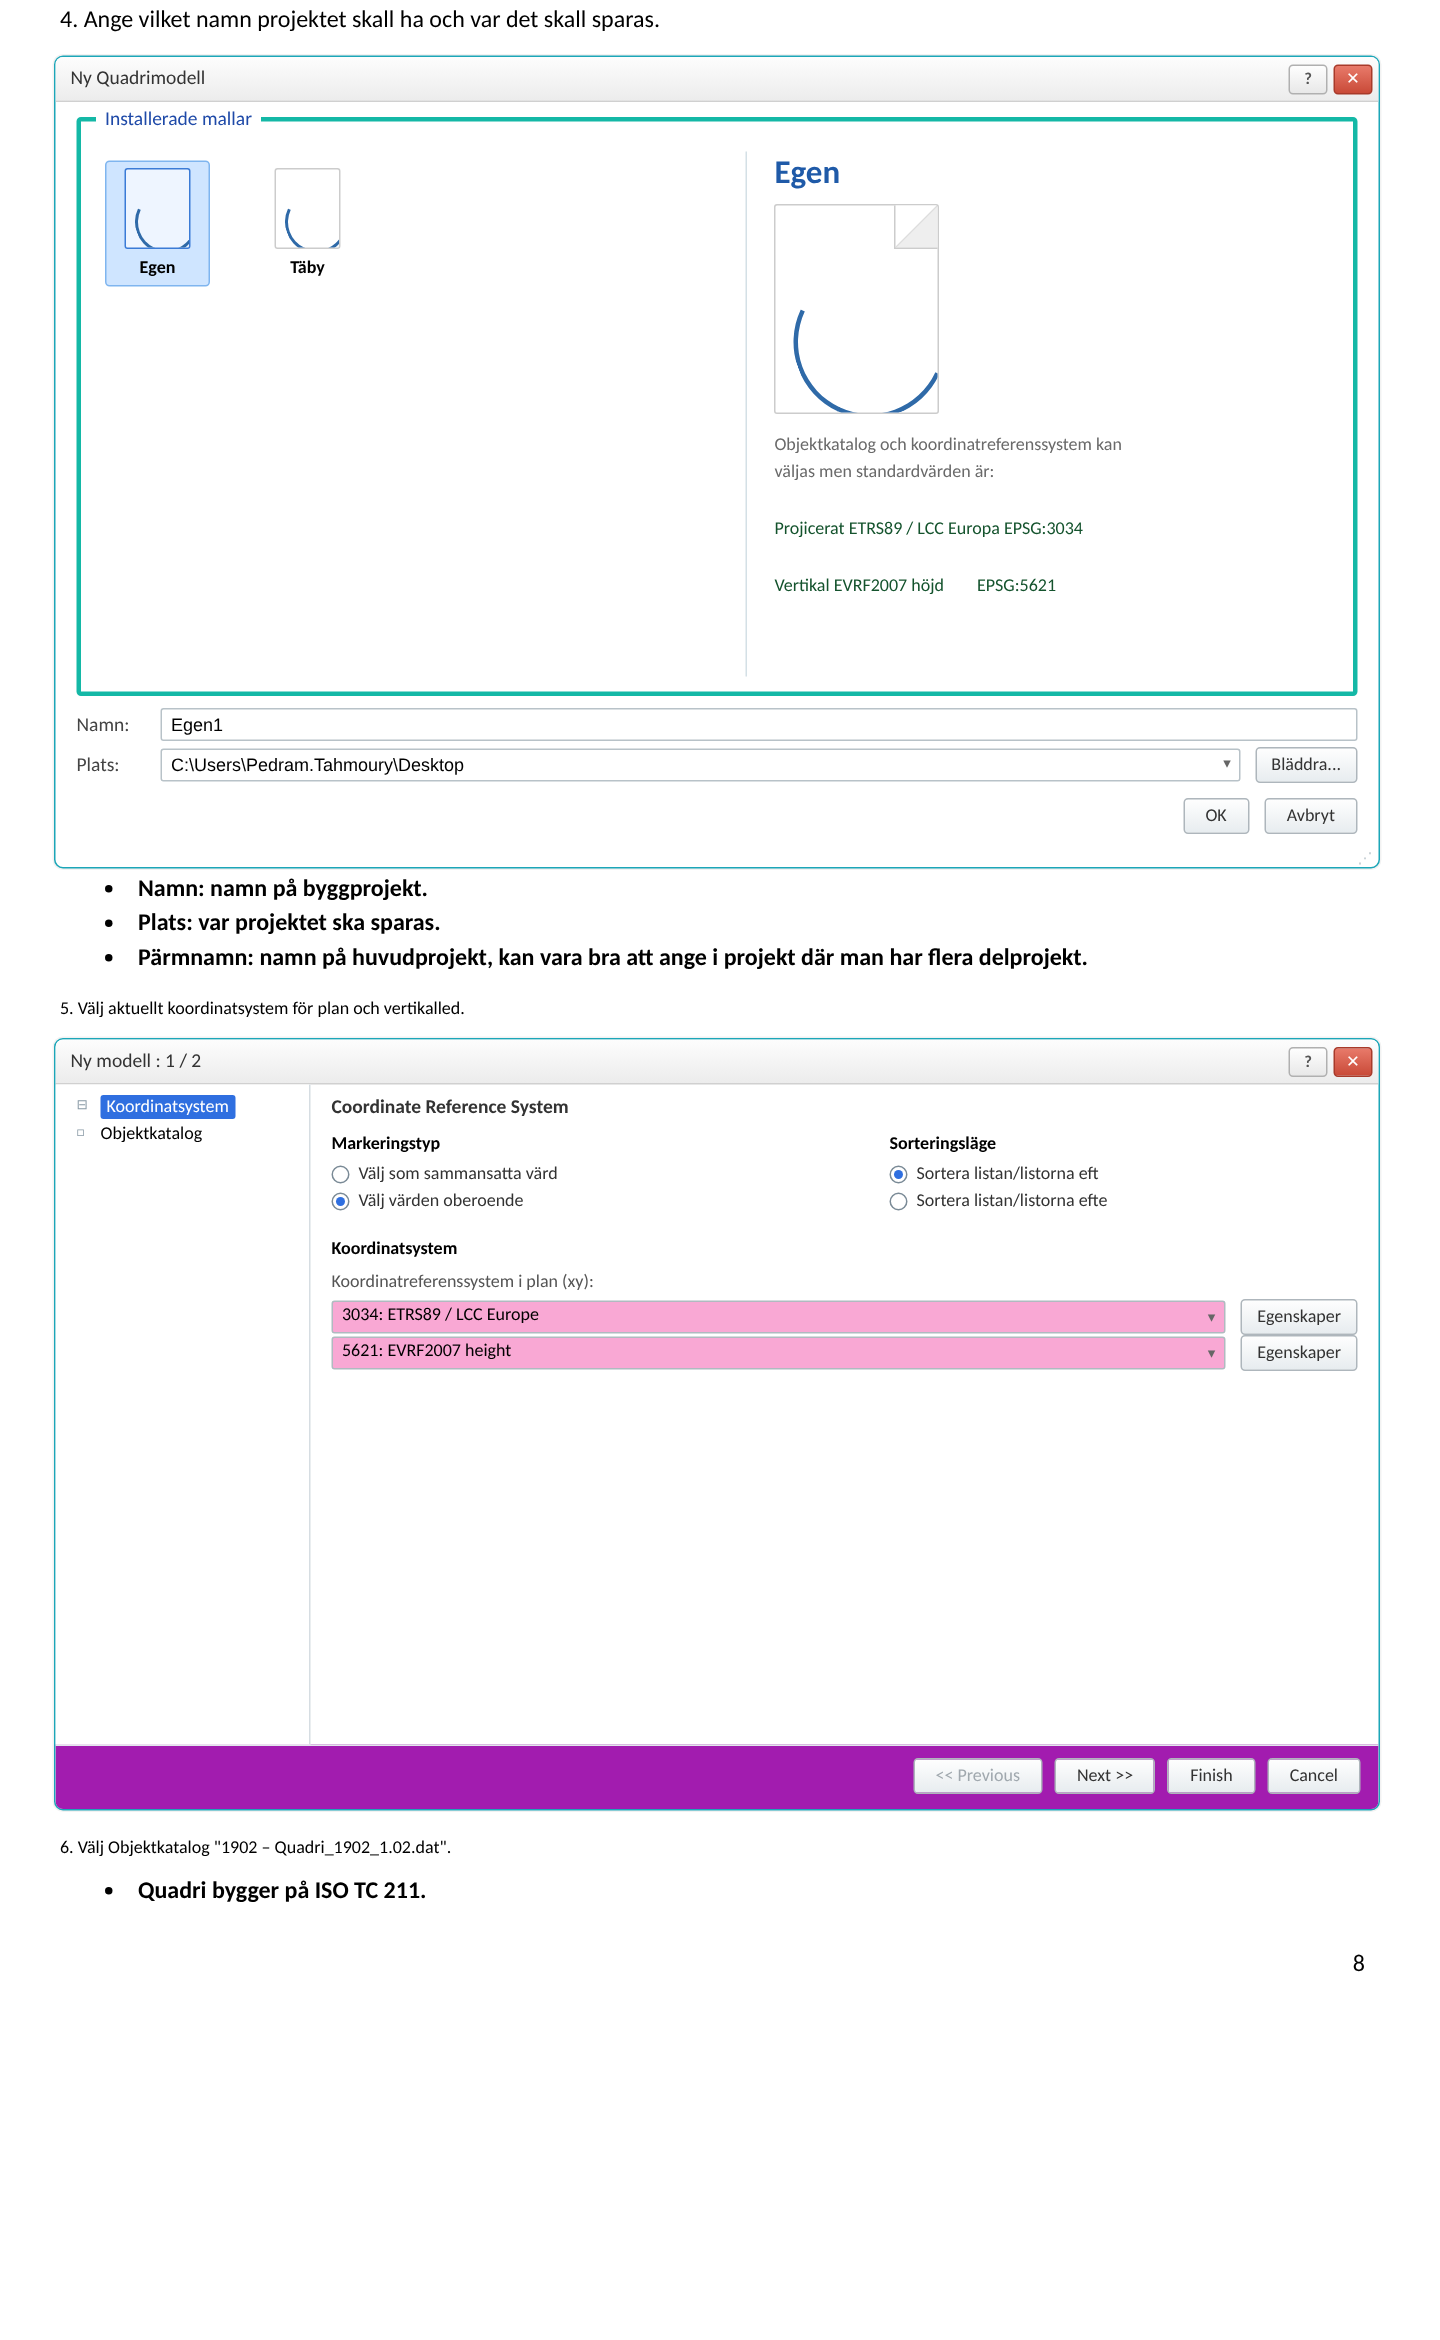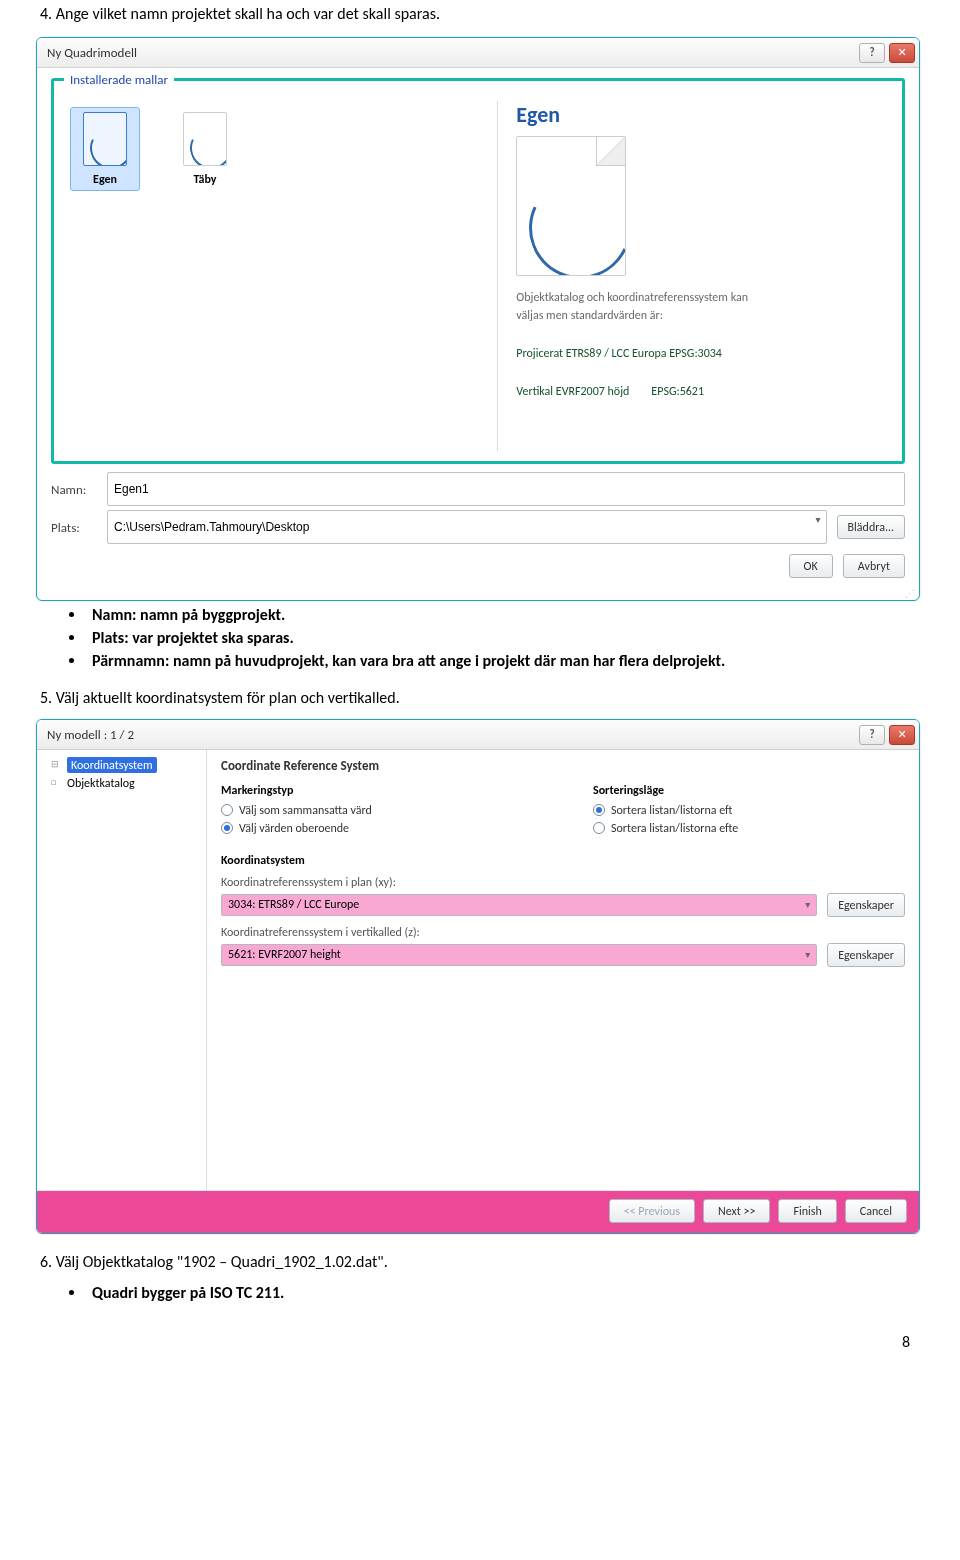--- a/index.html
+++ b/index.html
@@ -6,21 +6,21 @@
   body {
     font-family: "Segoe UI", Calibri, Arial, sans-serif;
     background: #fff;
     font-size: 14px;
     padding: 4px 40px 20px 60px;
     width: 960px;
   }
   .intro { margin: 0 0 14px -20px; font-size: 16px; }
   .bullets { margin-left: 26px; font-size: 16px; font-weight: bold; }
   .bullets li { margin: 4px 0; padding-left: 6px; }
-  .step { margin: 18px 0 12px -20px; font-size:16px; }
+  .step { margin: 18px 0 12px -20px; font-size:12px; }
   .footnote { text-align: right; margin-top: 30px; font-size: 16px; padding-right: 10px; }
 
   
   .dialog {
     border: 1px solid #1ca6b8;
     border-radius: 6px;
     background: #fff;
     box-shadow: 0 0 0 1px rgba(0,0,0,.05);
     overflow: hidden;
     margin-left: -24px;
@@ -88,21 +88,21 @@
     content:""; position:absolute; left:12px; top:40px; width:96px; height:96px;
     border:3px solid #2f6aa8; border-radius:50%; border-top-color:transparent; border-right-color:transparent;
     transform:rotate(-20deg);
   }
   .desc-line { font-size:12px; color:#6a6a6a; line-height:1.5; }
   .desc-line.k { color:#14532d; display:flex; gap: 22px; margin-top: 20px;}
 
   .field-row { display:flex; align-items:center; gap:10px; margin-top: 4px; justify-content: center; }
   .field-row label { width: 46px; font-size:13px; color:#444;}
   .field-row input[type=text]{
-    flex:1; height:34px; border:1px solid #b8c2c8; border-radius:2px;
+    flex:1; height:22px; border:1px solid #b8c2c8; border-radius:2px;
     padding:2px 6px; font-size:12px; background:#fff;
   }
   .combo{ position:relative; }
   .combo::after{
     content:"▾"; position:absolute; right:6px; top:3px; font-size:10px; color:#666;
   }
   .btn {
     display:inline-flex; align-items:center; justify-content:center;
     height:24px; padding:0 14px; border:1px solid #aeb6bc; border-radius:3px;
     background:linear-gradient(#fefefe,#e7ecef); font-size:12px; color:#333;
@@ -132,21 +132,21 @@
   .sect { font-weight:600; margin:14px 0 6px; }
   .sublab { color:#555; margin:8px 0 4px; }
   .combo-row { display:flex; gap:10px; align-items:center;}
   .combo-row .cbox{
     flex:1; height:22px; border:1px solid #b0bac0; border-radius:2px; background:#f9a8d4;
     padding:2px 18px 2px 6px; position:relative;
   }
   .combo-row .cbox::after{ content:"▾"; position:absolute; right:6px; top:3px; color:#666; font-size:10px;}
   .d2-footer {
     display:flex; justify-content:flex-end; gap:8px; padding:8px 12px 10px;
-    border-top:1px solid #e2e8ec; background:#ec4899;
+    border-top:1px solid #e2e8ec; background:#a21caf;
   }
   .btn.disabled{ color:#a0a8ae; }
 </style>
 </head>
 <body>
 
 <p class="intro">4.   Ange vilket namn projektet skall ha och var det skall sparas.</p>
 
 <div class="dialog">
   <div class="titlebar">
@@ -257,21 +257,20 @@
       </div>
 
       <div class="sect">Koordinatsystem</div>
 
       <div class="sublab">Koordinatreferenssystem i plan (xy):</div>
       <div class="combo-row">
         <div class="cbox"><span>3034: ETRS89 / LCC Europe</span></div>
         <span class="btn small">Egenskaper</span>
       </div>
 
-      <div class="sublab">Koordinatreferenssystem i vertikalled (z):</div>
       <div class="combo-row">
         <div class="cbox"><span>5621: EVRF2007 height</span></div>
         <span class="btn small">Egenskaper</span>
       </div>
     </div>
   </div>
   <div class="d2-footer">
     <span class="btn disabled">&lt;&lt; Previous</span>
     <span class="btn">Next &gt;&gt;</span>
     <span class="btn">Finish</span>

